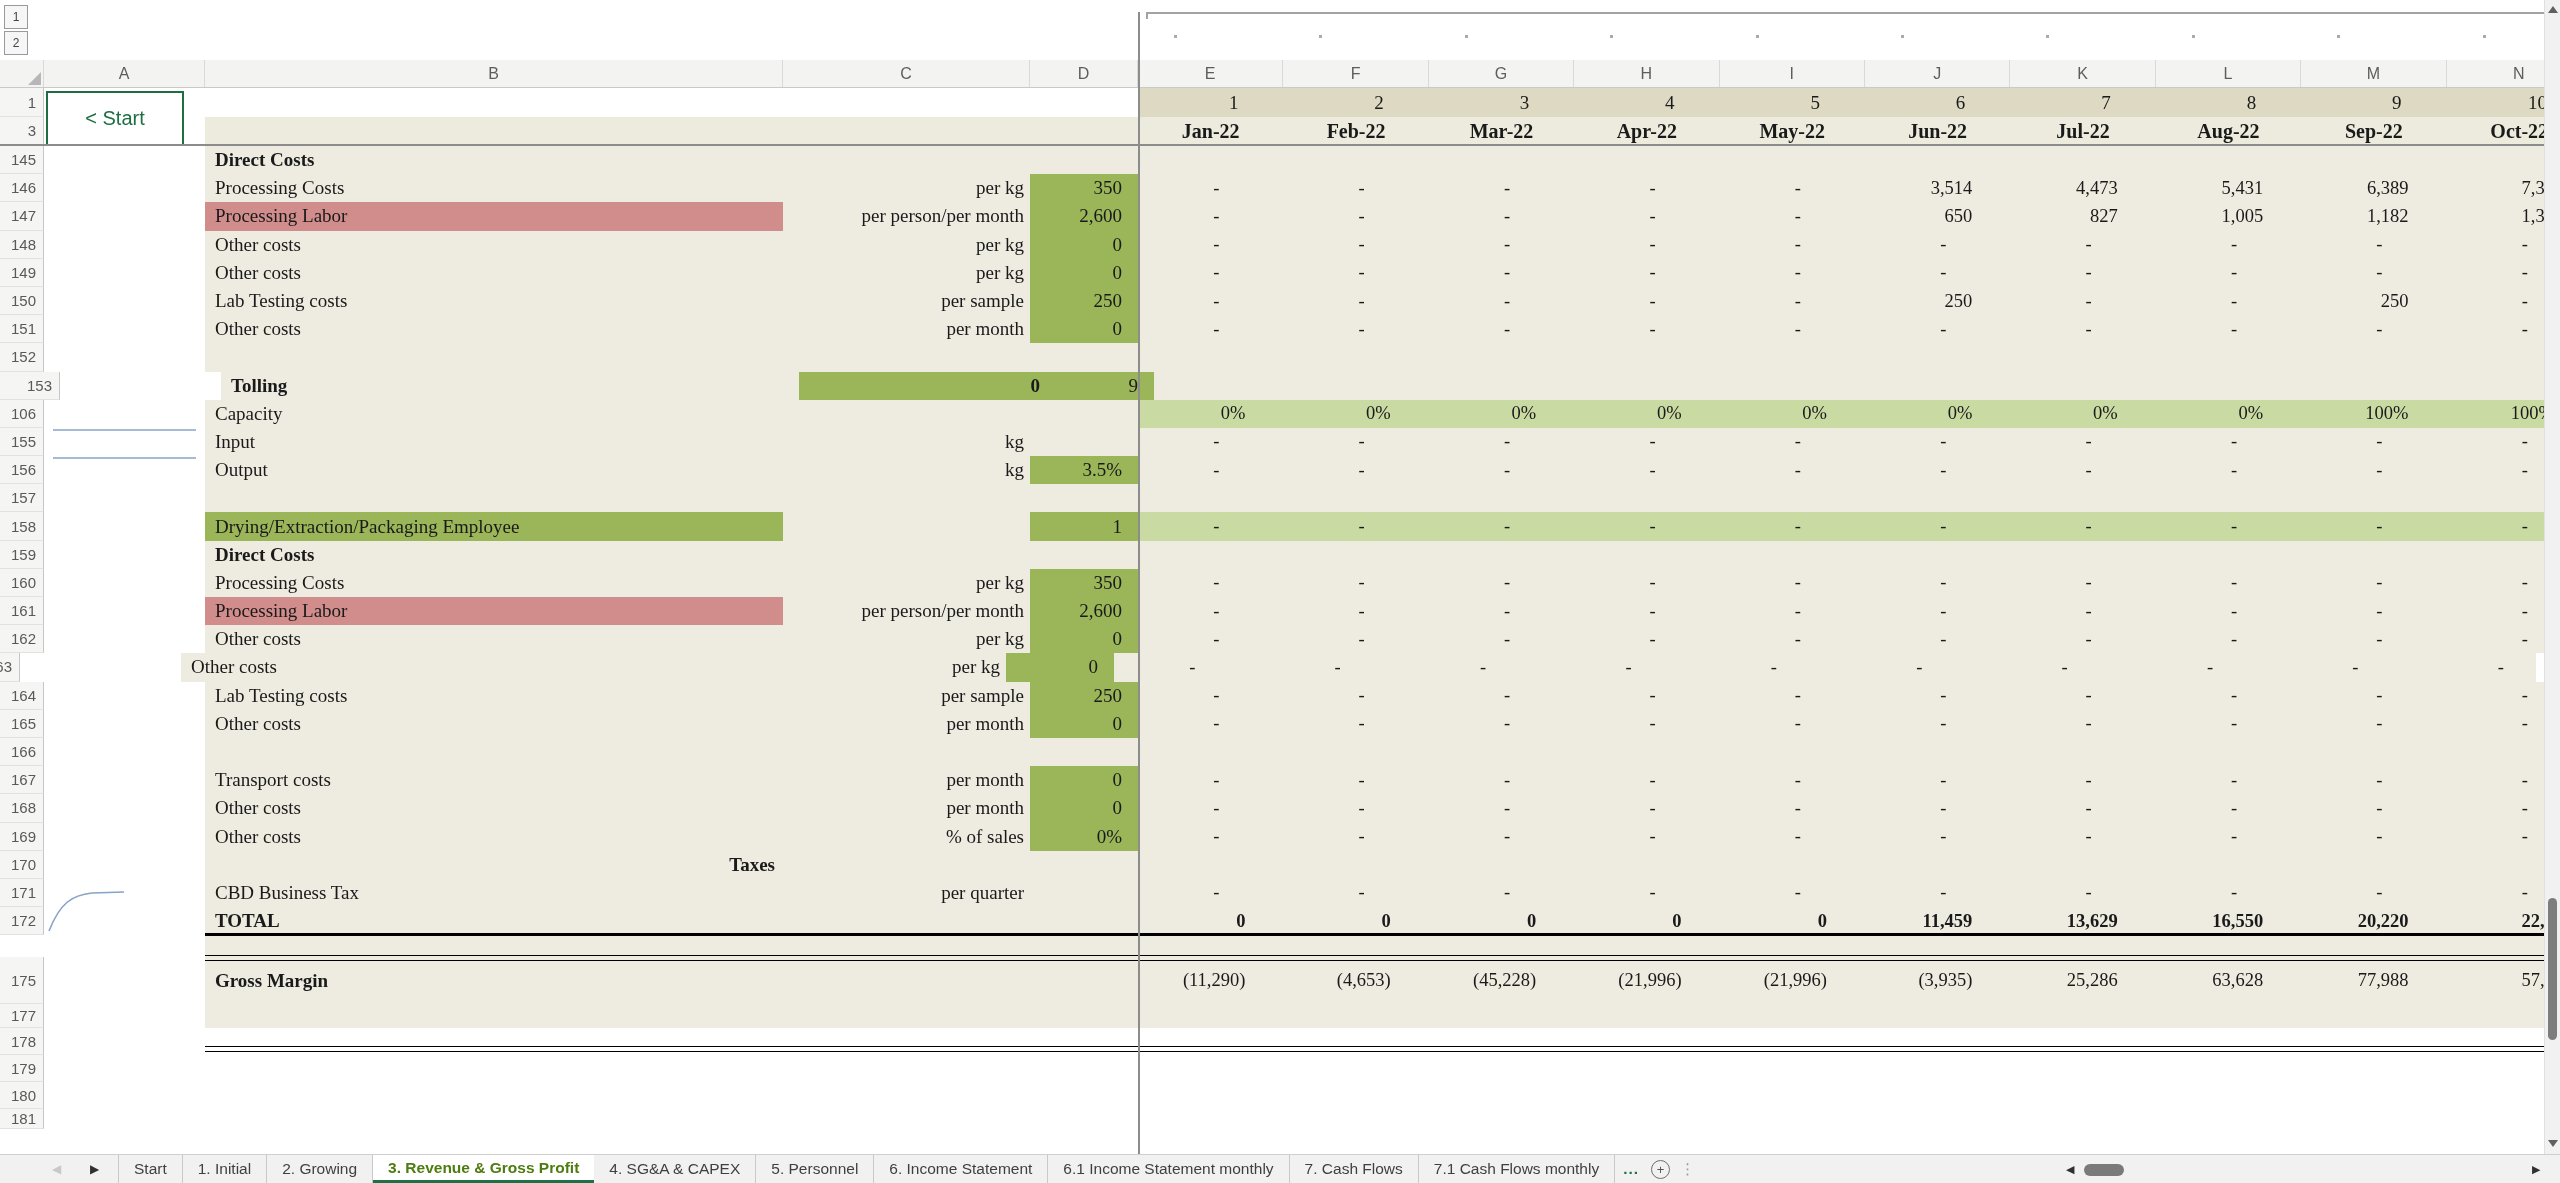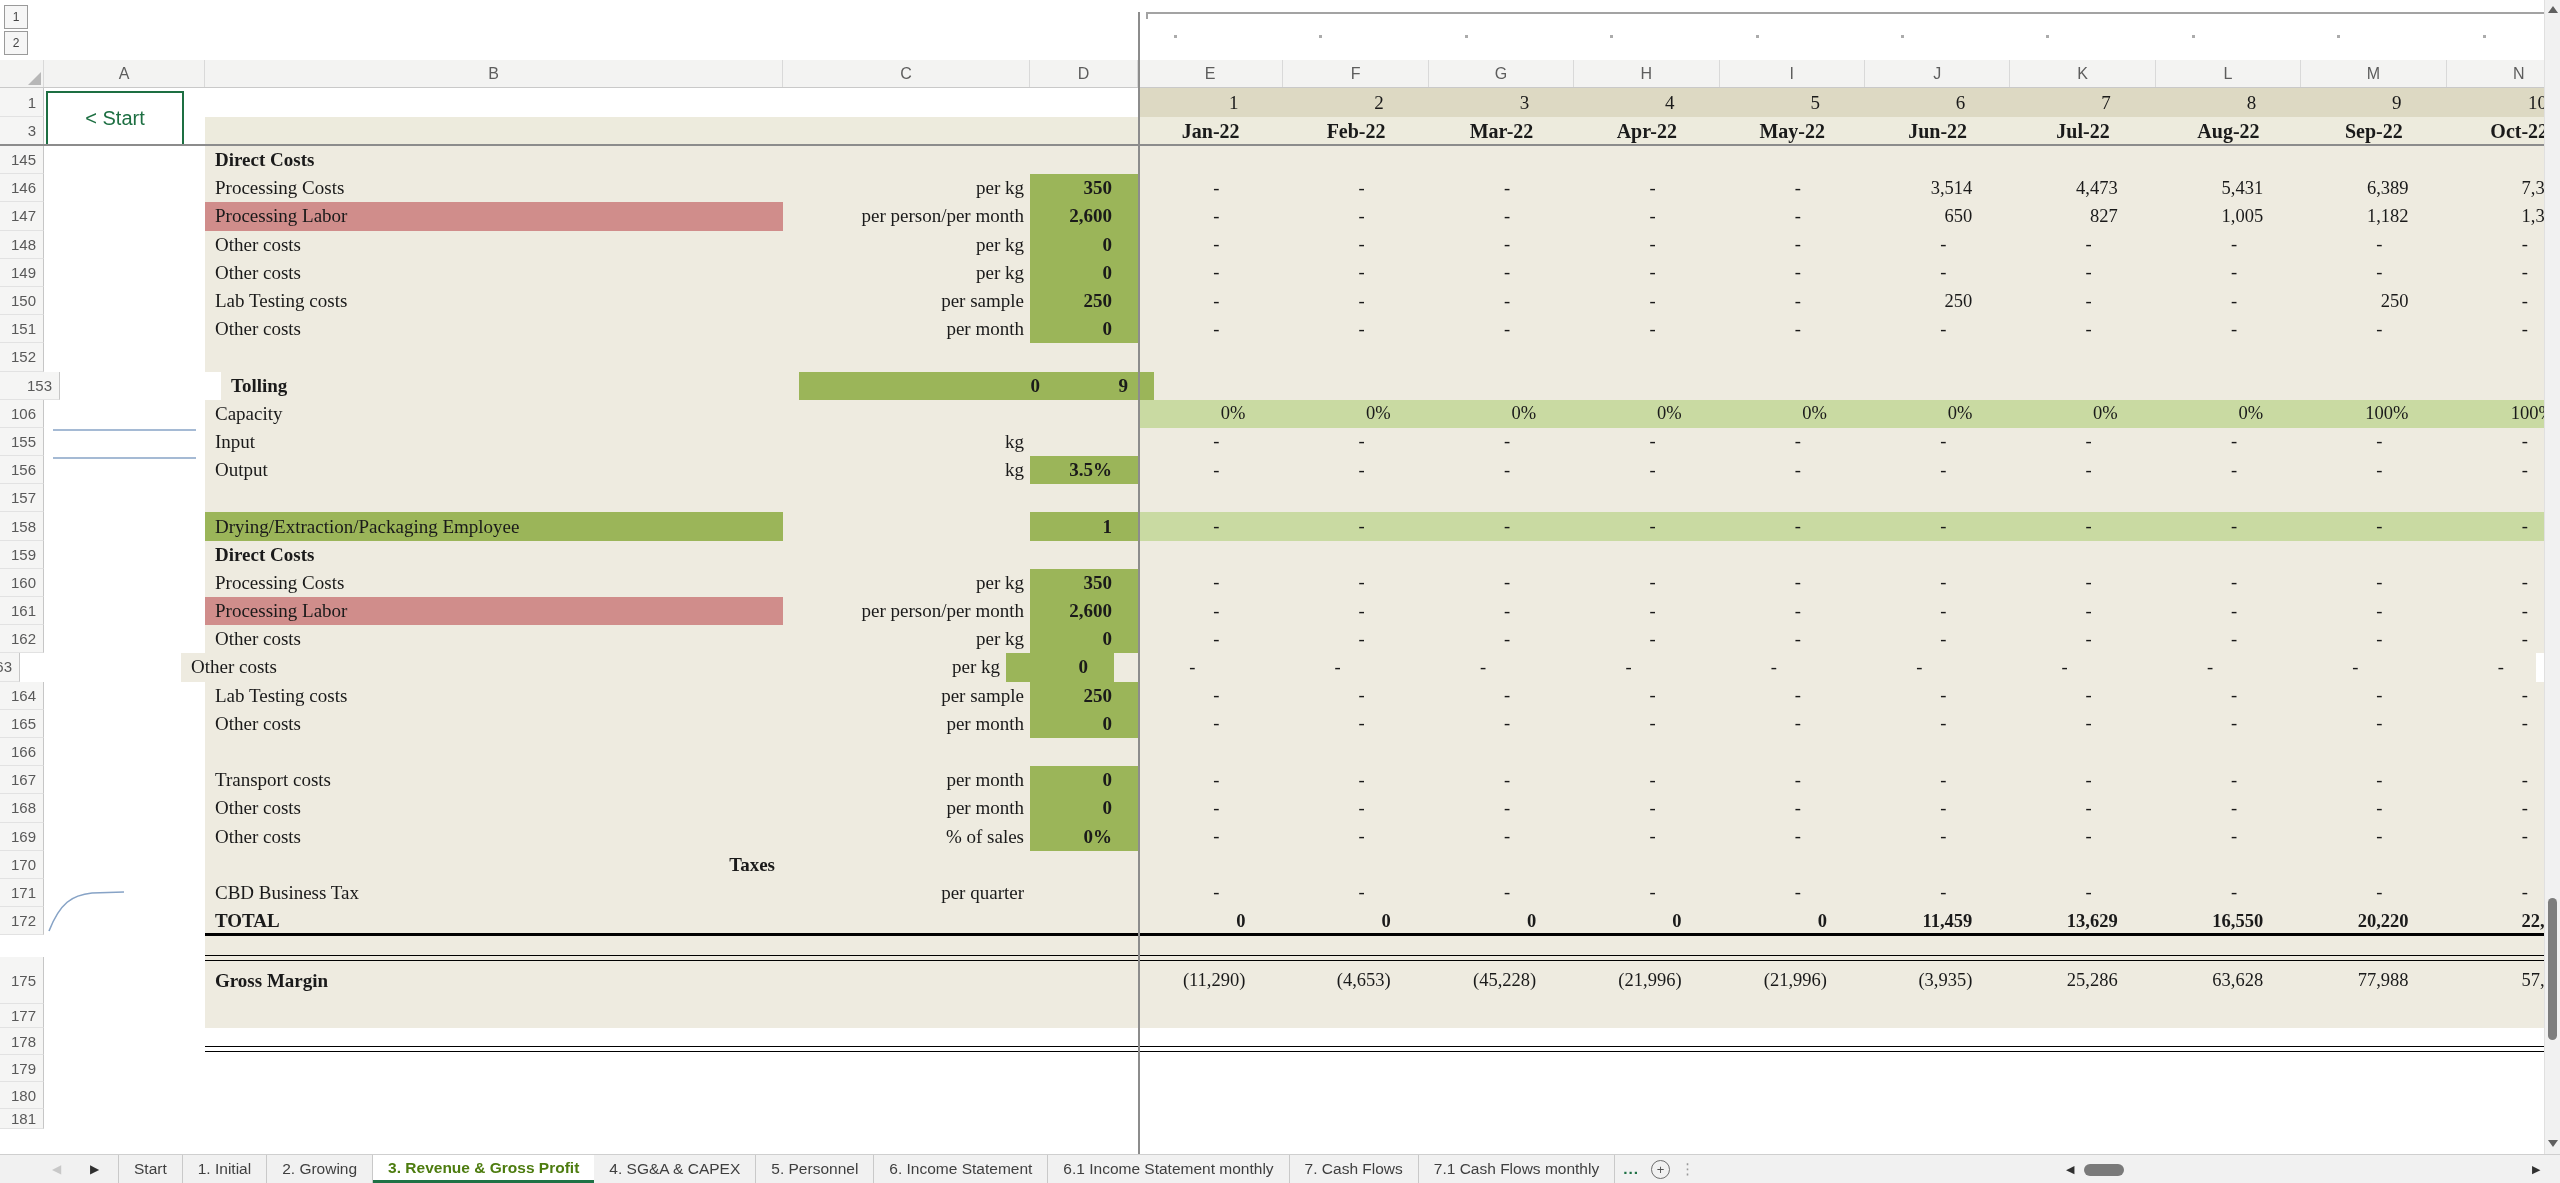--- a/index.html
+++ b/index.html
@@ -33,21 +33,21 @@
   .beige{background:#eeebe0;}
   .white{background:#ffffff;}
   .tan{background:#ddd9c3;}
   .hdr3{background:#edebdd;}
   .green{background:#9bb559;}
   .lgreen{background:#c9daa2;}
   .red{background:#d08d8b;}
   .lbl{padding-left:10px;}
   .b{font-weight:bold;}
   .unit{justify-content:flex-end;padding-right:6px;}
-  .dval{justify-content:flex-end;padding-right:26px;font-weight:bold;}
+  .dval{justify-content:flex-end;padding-right:16px;font-weight:normal;}
   .pane{flex:0 0 auto;width:1422px;display:flex;overflow:hidden;}
   .vc{flex:0 0 145.4px;box-sizing:border-box;justify-content:flex-end;padding-right:38px;
       overflow:visible;display:flex;align-items:center;font-family:"Liberation Serif","DejaVu Serif",serif;
       font-size:18.5px;color:#1a1a1a;white-space:nowrap;}
   .vc.dash{padding-right:64px;}
   .vc.ctr{justify-content:center;padding-right:0;}
   
   #vfreeze{left:1138px;top:12px;width:2px;height:1142px;background:#8c8c8c;z-index:40;}
   #hfreeze{left:0;top:144px;width:2560px;height:2px;background:#8c8c8c;z-index:40;}
   

